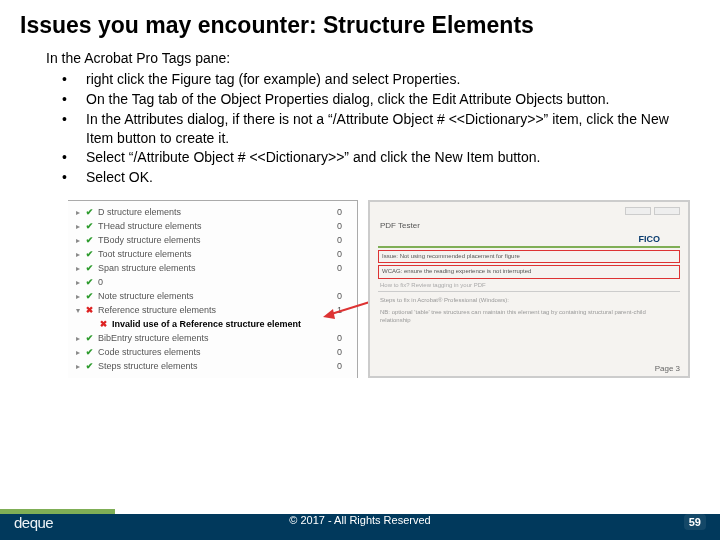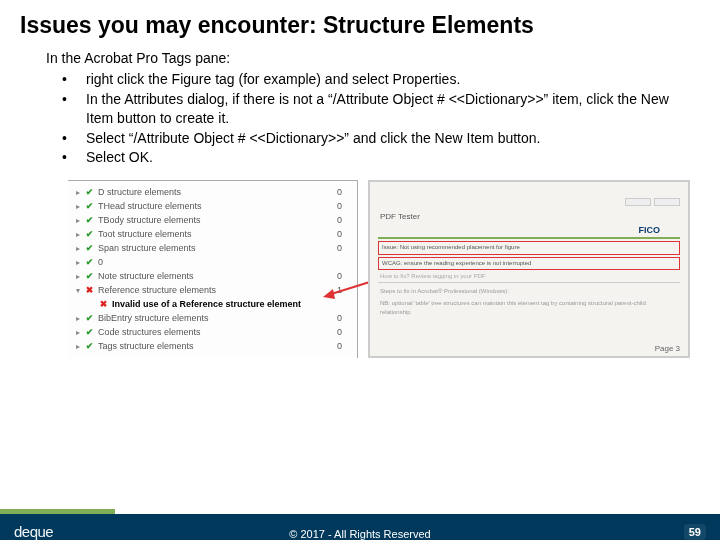--- a/index.html
+++ b/index.html
@@ -59,21 +59,21 @@
   }
   .chk.ok { color: #2e9b2e; font-weight: bold; }
   .chk.bad { color: #d22; font-weight: bold; }
   .lp-text { flex: 1; overflow: hidden; white-space: nowrap; }
   .lp-count { width: 20px; text-align: left; color: #555; }
   .right-panel {
     flex: 1;
     border: 2px solid #ccc;
     background: #f5f3f0;
     height: 178px;
-    padding: 16px 8px;
+    padding: 5px 8px;
     position: relative;
     font-size: 7px;
     color: #888;
   }
   .rp-header { display: flex; justify-content: flex-end; gap: 3px; margin-bottom: 6px;}
   .rp-tab { width: 26px; height: 8px; background: #eee; border: 1px solid #ccc; }
   .rp-title { font-size: 8px; color: #555; margin: 6px 0 4px 2px; }
   .rp-fico { text-align: right; font-size: 9px; color: #0a3b6e; font-weight: bold; margin-right: 20px; }
   .rp-hr { height: 1px; background: #ccc; margin: 2px 0; }
   .rp-hr.green { background: #7fae56; height: 2px; }
@@ -86,21 +86,21 @@
     left: 350px;
     top: 145px;
     pointer-events: none;
   }
   .footer {
     position: absolute;
     bottom: 0; left: 0; right: 0;
     height: 26px;
     background: #01395c;
     display: flex;
-    align-items: flex-end;
+    align-items: flex-start;
     padding: 0 14px;
     color: #fff;
     font-size: 11px;
   }
   .footer-accent {
     position: absolute;
     bottom: 26px; left: 0;
     width: 115px; height: 5px;
     background: #7fae56;
   }
@@ -127,20 +127,21 @@
 </style>
 </head>
 <body>
 
 <h1 class="title">Issues you may encounter: Structure Elements</h1>
 
 <div class="content">
   <div class="intro">In the Acrobat Pro Tags pane:</div>
   <ul class="bullets">
     <li>right click the Figure tag (for example) and select Properties.</li>
+    <li>On the Tag tab of the Object Properties dialog, click the Edit Attribute Objects button.</li>
     <li>In the Attributes dialog, if there is not a “/Attribute Object # &lt;&lt;Dictionary&gt;&gt;” item, click the New Item button to create it.</li>
     <li>Select “/Attribute Object #   &lt;&lt;Dictionary&gt;&gt;” and click the New Item button.</li>
     <li>Select OK.</li>
   </ul>
 </div>
 
 <div class="figure-area">
   <div class="left-panel" style="position:relative">
     <div class="lp-row">
         <span class="tri">▸</span>
@@ -202,21 +203,21 @@
       </div>
     <div class="lp-row">
         <span class="tri">▸</span>
         <span class="chk ok">✔</span>
         <span class="lp-text">Code structures elements</span>
         <span class="lp-count">0</span>
       </div>
     <div class="lp-row">
         <span class="tri">▸</span>
         <span class="chk ok">✔</span>
-        <span class="lp-text">Tags structure elements</span>
+        <span class="lp-text">Steps structure elements</span>
         <span class="lp-count">0</span>
       </div>
 
     <svg class="red-arrow" width="110" height="40" style="position:absolute;left:255px;top:82px">
       <line x1="5" y1="32" x2="95" y2="4" stroke="#d33" stroke-width="2"></line>
       <polygon points="0,34 10,26 12,36" fill="#d33"></polygon>
     </svg>
   </div>
 
   <div class="right-panel">

